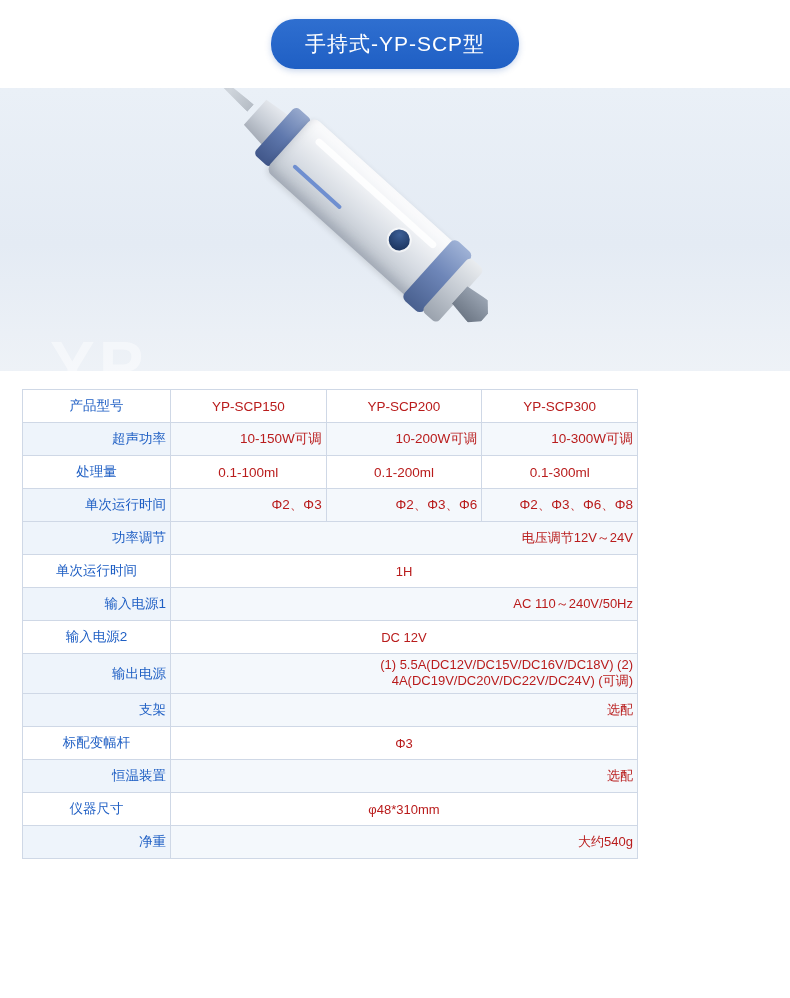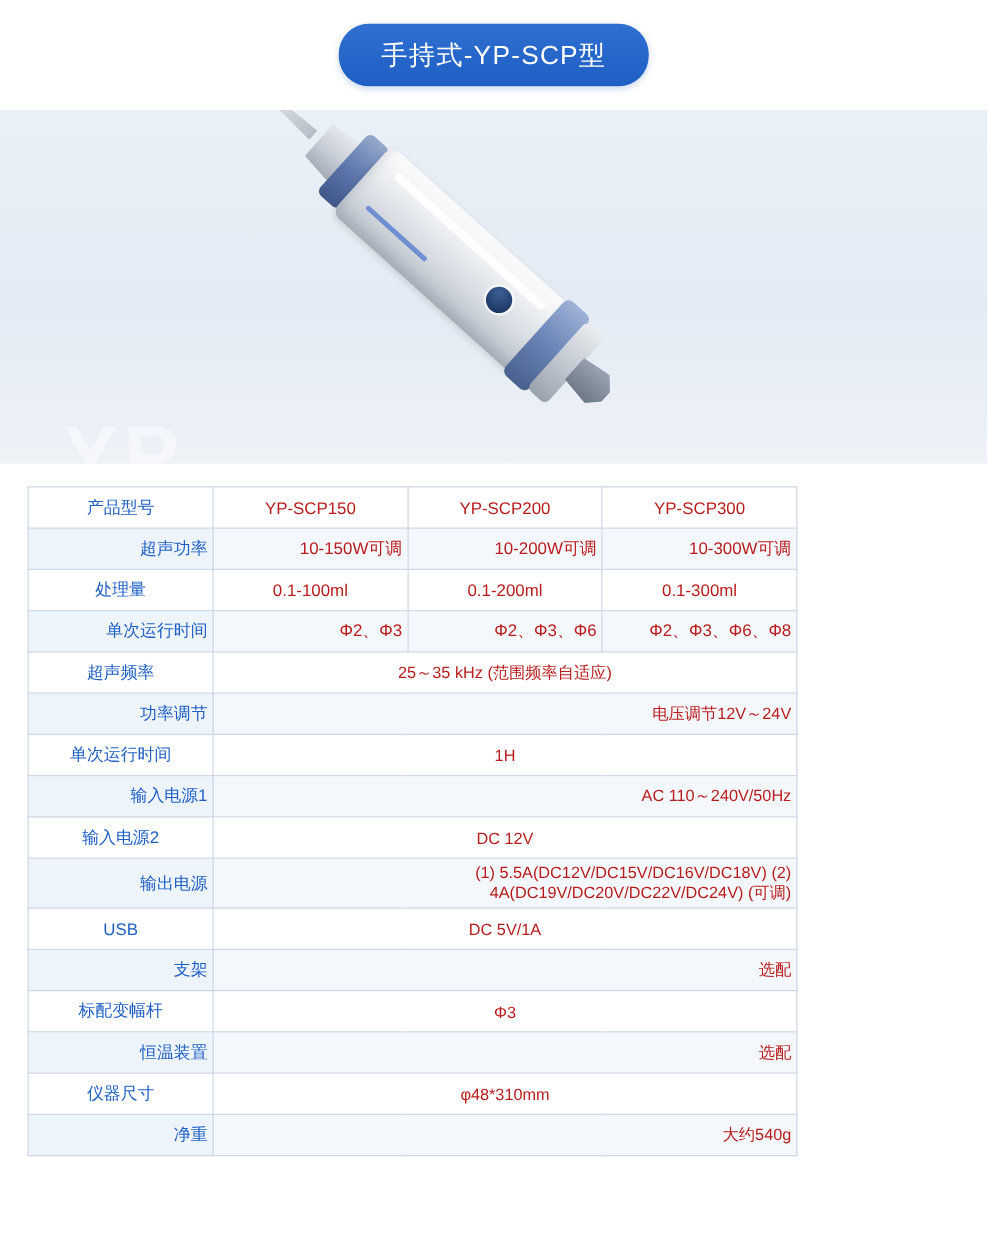--- a/index.html
+++ b/index.html
@@ -251,47 +251,39 @@
             <td class="val">0.1-100ml</td>
             <td class="val">0.1-200ml</td>
             <td class="val">0.1-300ml</td>
           </tr>
           <tr class="alt">
             <td class="label">单次运行时间</td>
             <td class="val">Φ2、Φ3</td>
             <td class="val">Φ2、Φ3、Φ6</td>
             <td class="val">Φ2、Φ3、Φ6、Φ8</td>
           </tr>
-          <tr>
-            <td class="label">超声频率</td>
-            <td class="val wide" colspan="3">25～35 kHz (范围频率自适应)</td>
-          </tr>
           <tr class="alt">
             <td class="label">功率调节</td>
             <td class="val wide" colspan="3">电压调节12V～24V</td>
           </tr>
           <tr>
             <td class="label">单次运行时间</td>
             <td class="val wide" colspan="3">1H</td>
           </tr>
           <tr class="alt">
             <td class="label">输入电源1</td>
             <td class="val wide" colspan="3">AC 110～240V/50Hz</td>
           </tr>
           <tr>
             <td class="label">输入电源2</td>
             <td class="val wide" colspan="3">DC 12V</td>
           </tr>
           <tr class="alt">
             <td class="label">输出电源</td>
             <td class="val wide" colspan="3">(1) 5.5A(DC12V/DC15V/DC16V/DC18V)  (2) 4A(DC19V/DC20V/DC22V/DC24V) (可调)</td>
-          </tr>
-          <tr>
-            <td class="label">USB</td>
-            <td class="val wide" colspan="3">DC 5V/1A</td>
           </tr>
           <tr class="alt">
             <td class="label">支架</td>
             <td class="val wide" colspan="3">选配</td>
           </tr>
           <tr>
             <td class="label">标配变幅杆</td>
             <td class="val wide" colspan="3">Φ3</td>
           </tr>
           <tr class="alt">

